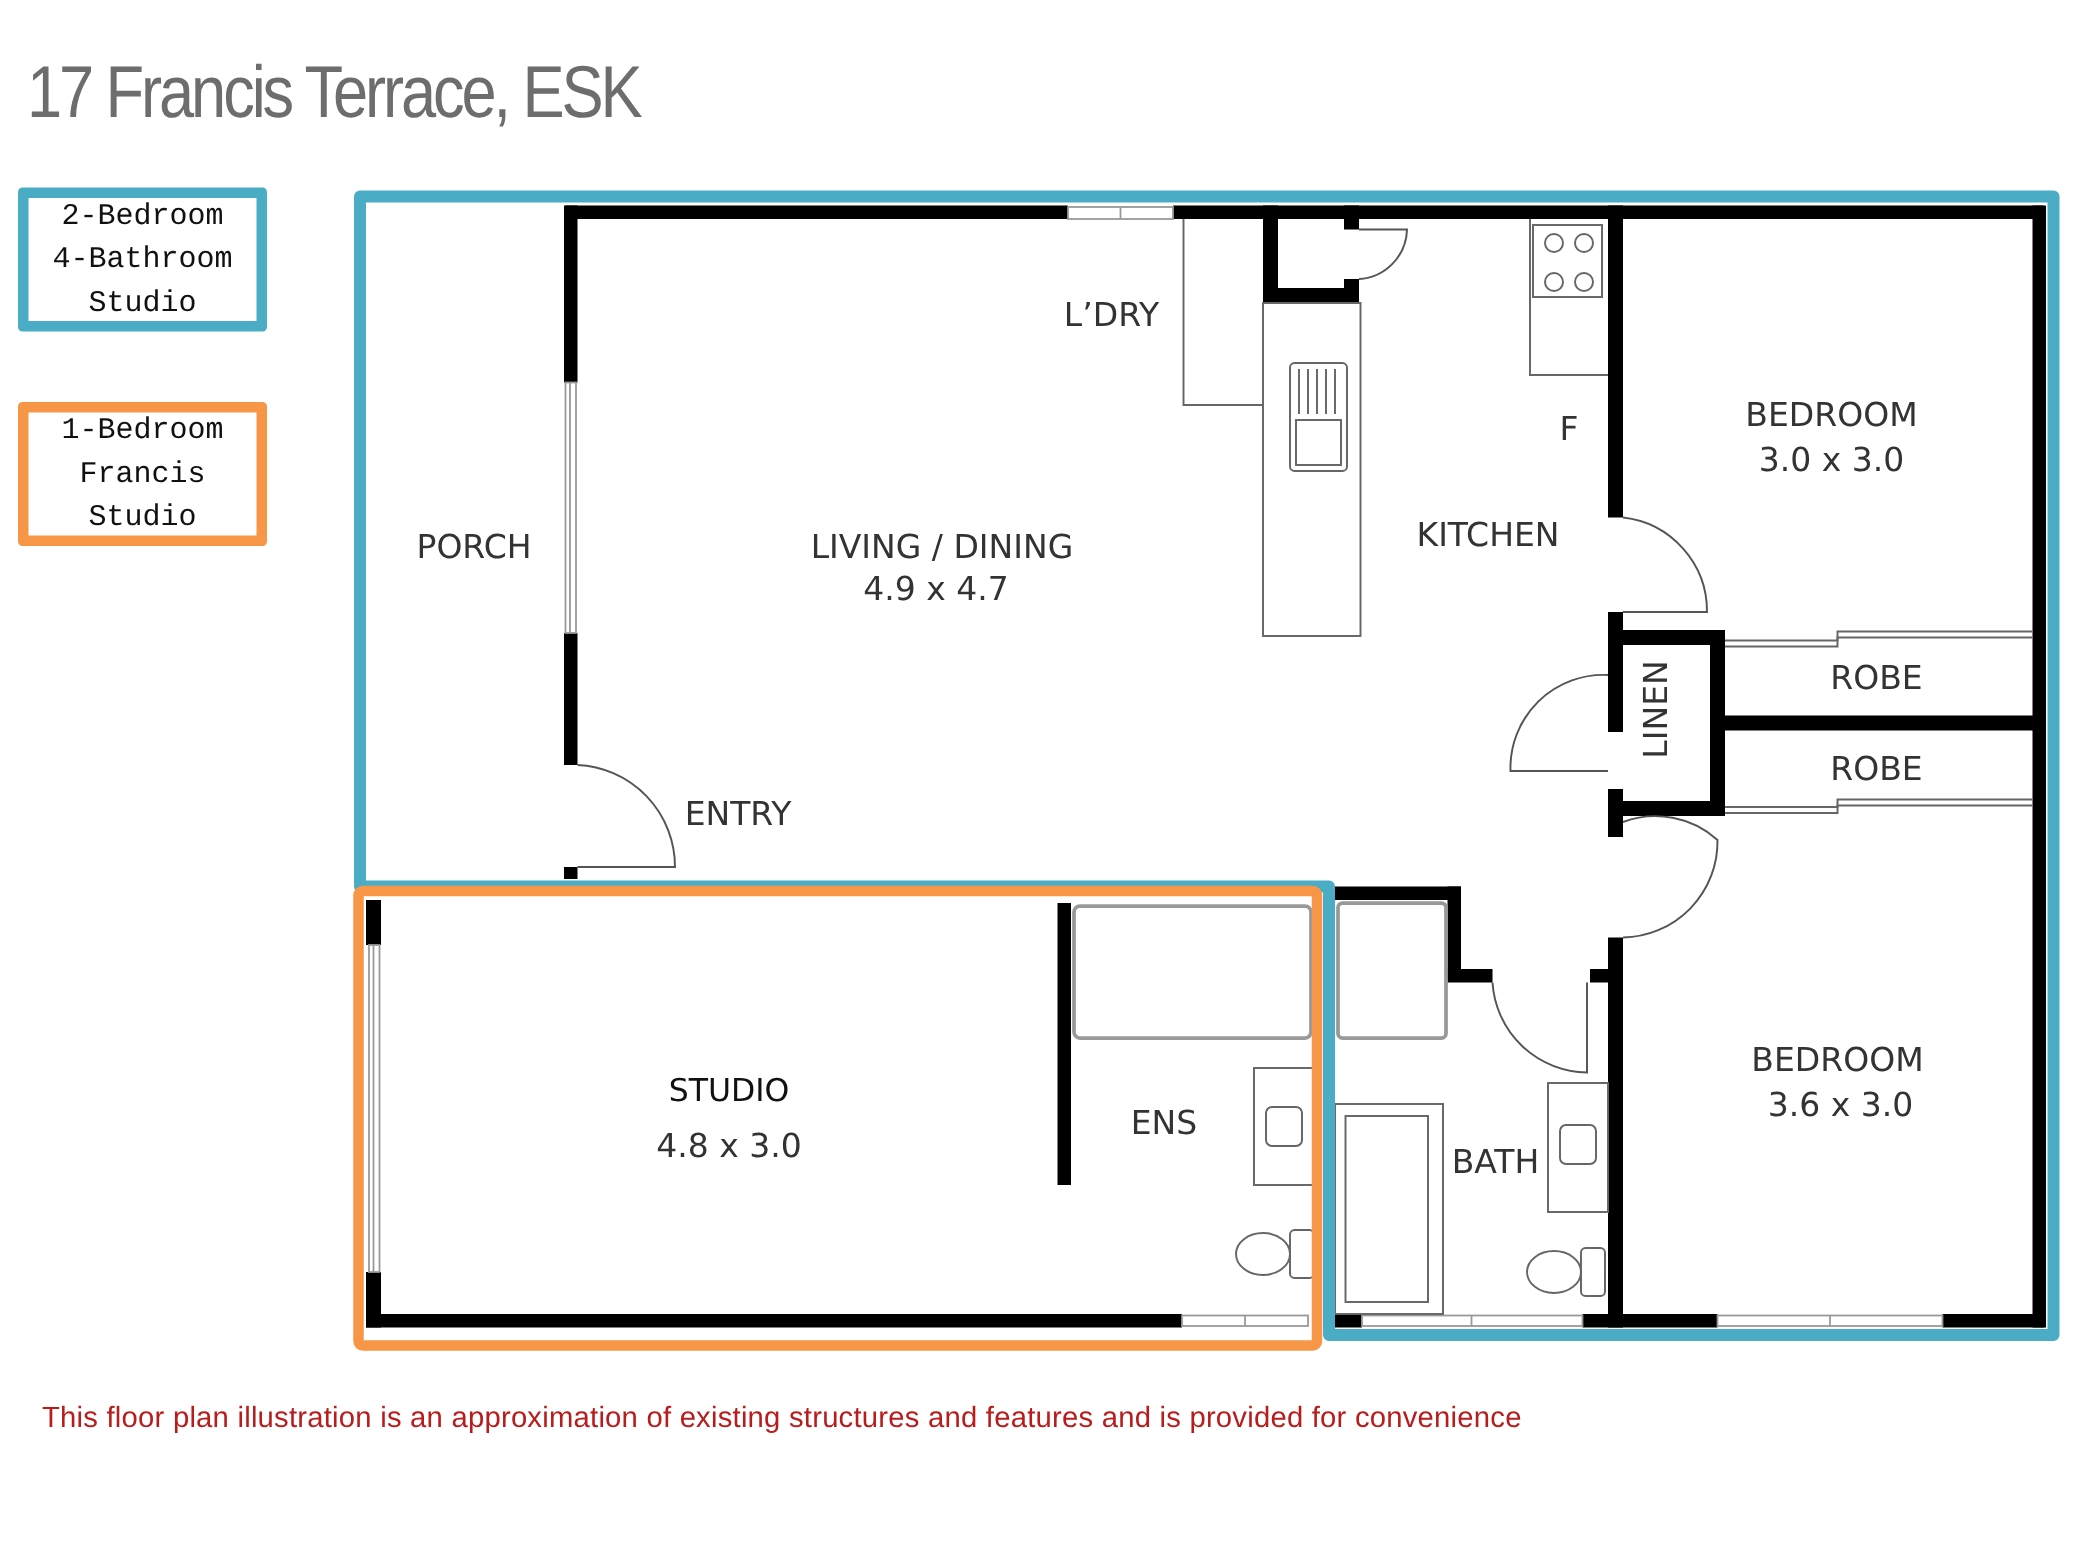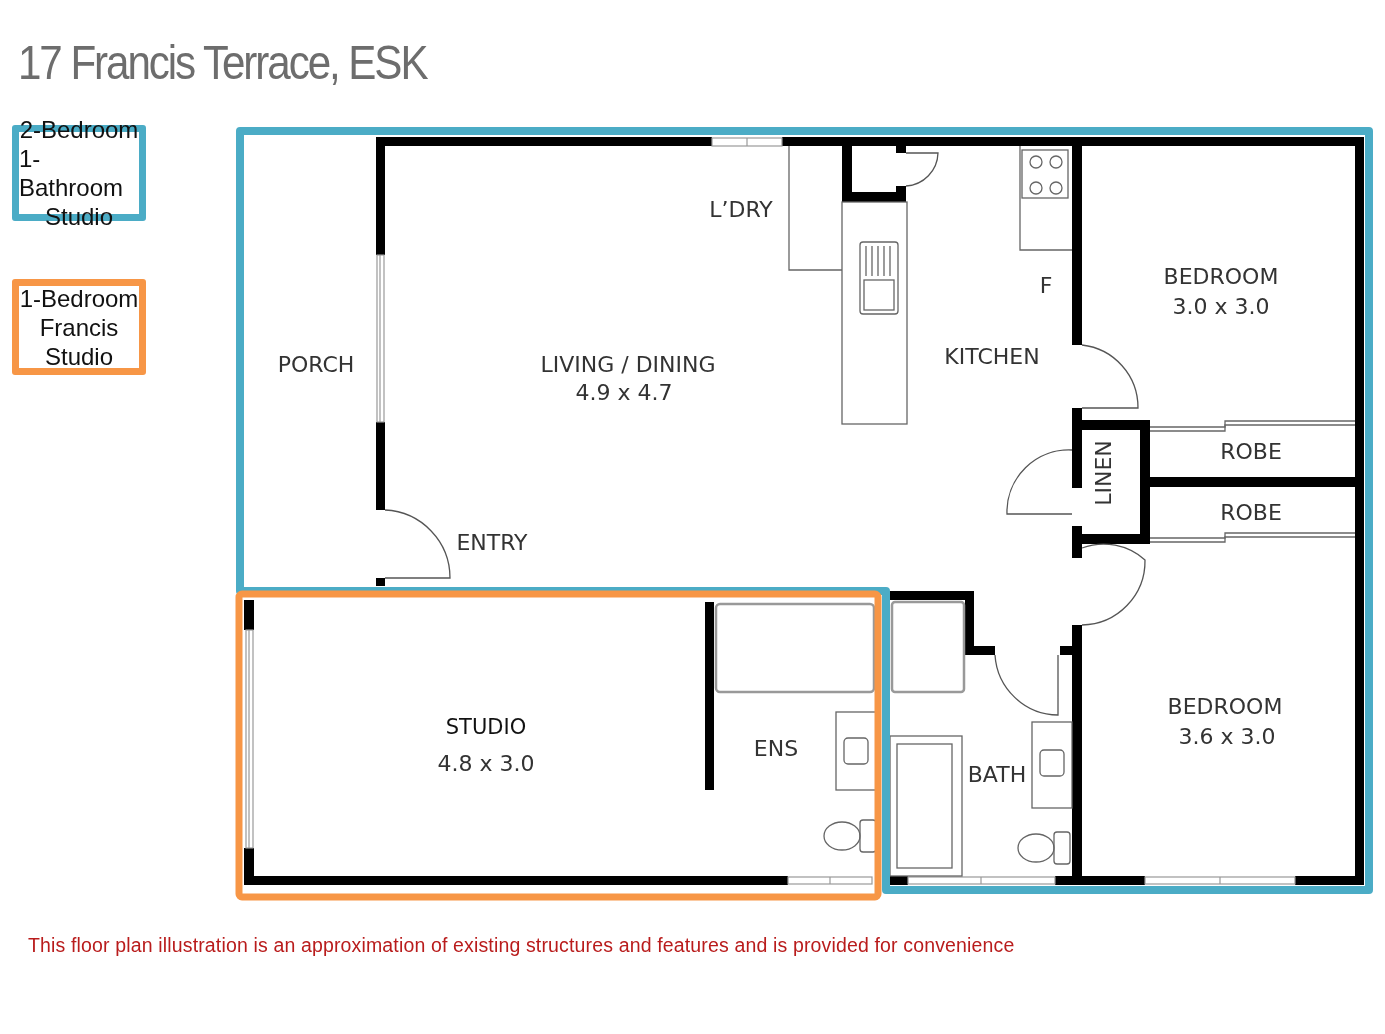--- a/index.html
+++ b/index.html
@@ -3,45 +3,45 @@
   <meta charset="utf-8">
   <style>
     html, body { margin: 0; padding: 0; background: #ffffff; }
     body { width: 1385px; height: 1034px; position: relative; overflow: hidden; font-family: "Liberation Sans", sans-serif; }
     .title {
       position: absolute; left: 18px; top: 34px;
       font-family: "Liberation Sans", sans-serif; font-size: 49px; color: #6d6d6d;
       letter-spacing: -2.4px; transform: scaleX(0.86); transform-origin: left top; white-space: nowrap;
     }
     .legend-box {
-      position: absolute; width: 134px; height: 96px; box-sizing: border-box;
+      position: absolute; width: 166px; height: 96px; box-sizing: border-box;
       border: 7px solid; border-radius: 3px; background: #fff;
       display: flex; flex-direction: column; align-items: center; justify-content: center;
-      font-family: Liberation Sans, sans-serif; font-size: 24px; line-height: 29px; color: #111;
+      font-family: Liberation Mono, monospace; font-size: 20px; line-height: 29px; color: #111;
     }
     .legend-house { left: 12px; top: 125px; border-color: #4bacc6; }
-    .legend-studio { left: 12px; top: 279px; border-color: #f79646; align-items: center; }
+    .legend-studio { left: 12px; top: 268px; border-color: #f79646; align-items: center; }
     svg.plan { position: absolute; left: 0; top: 0; }
     .lbl { font-family: "DejaVu Sans", sans-serif; fill: #333; font-size: 22px; }
     .lbl-dark { font-family: "DejaVu Sans", sans-serif; fill: #111; font-size: 21px; }
     .disclaimer {
       position: absolute; left: 28px; top: 933px; width: 1350px;
       font-family: "Liberation Sans", sans-serif; font-size: 19.5px; line-height: 25.5px; color: #b91c1c;
       letter-spacing: 0.15px;
     }
     .disclaimer span { display: block; white-space: nowrap; }
   </style>
 </head>
 <body>
 
 <div class="title">17 Francis Terrace, ESK</div>
 
 <div class="legend-box legend-house">
   <span>2-Bedroom</span>
-  <span>1-Bathroom</span>
+  <span>4-Bathroom</span>
   <span>Studio</span>
 </div>
 <div class="legend-box legend-studio">
   <span>1-Bedroom</span>
   <span>Francis</span>
   <span>Studio</span>
 </div>
 
 <svg class="plan" width="1385" height="925" viewBox="0 0 1385 925">
 

